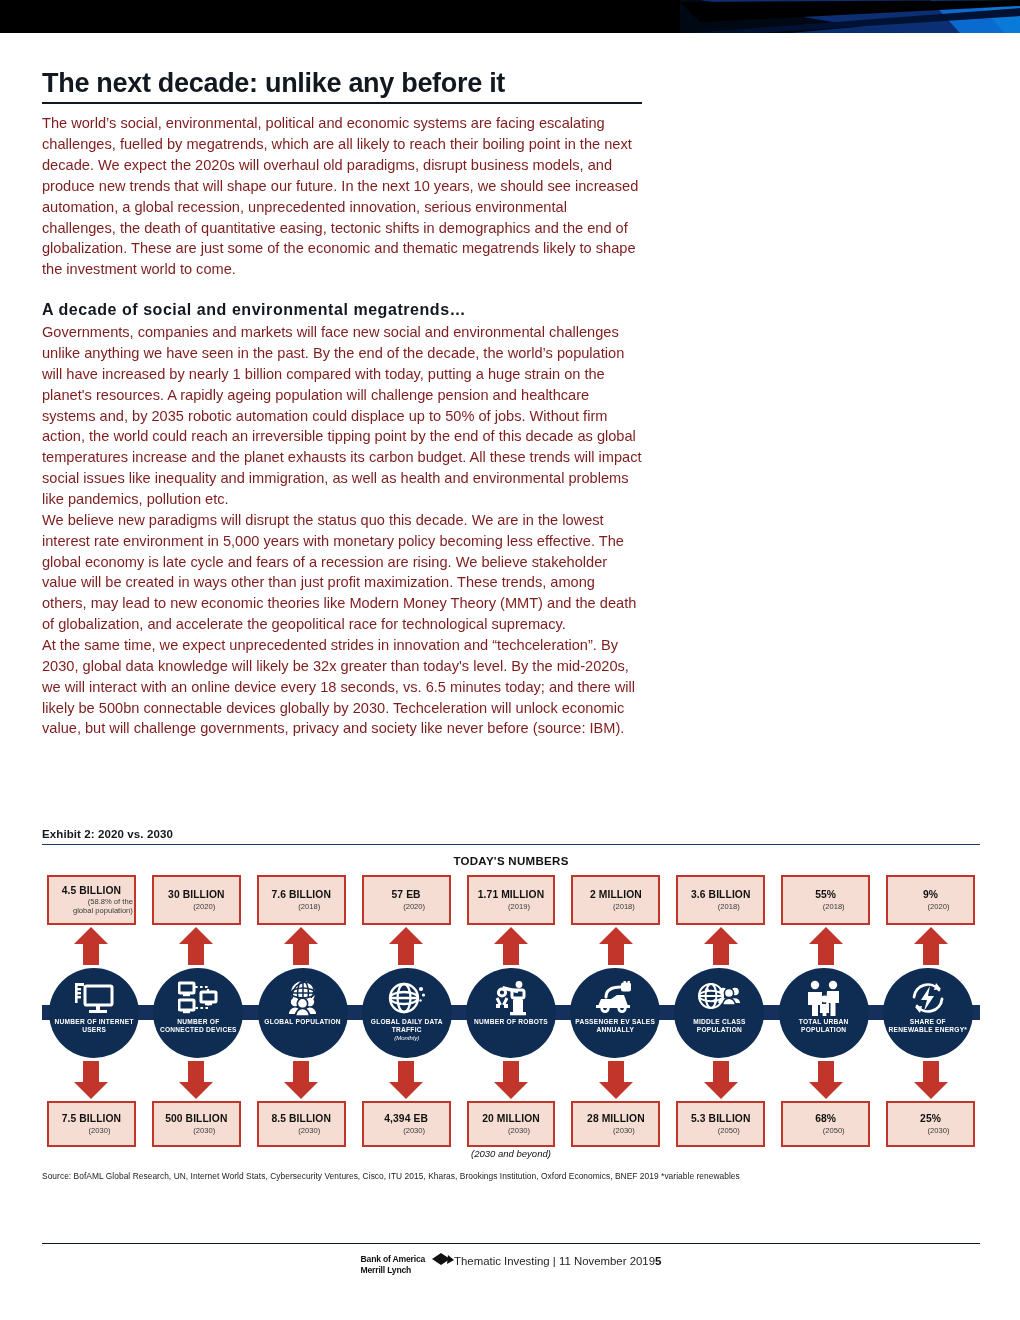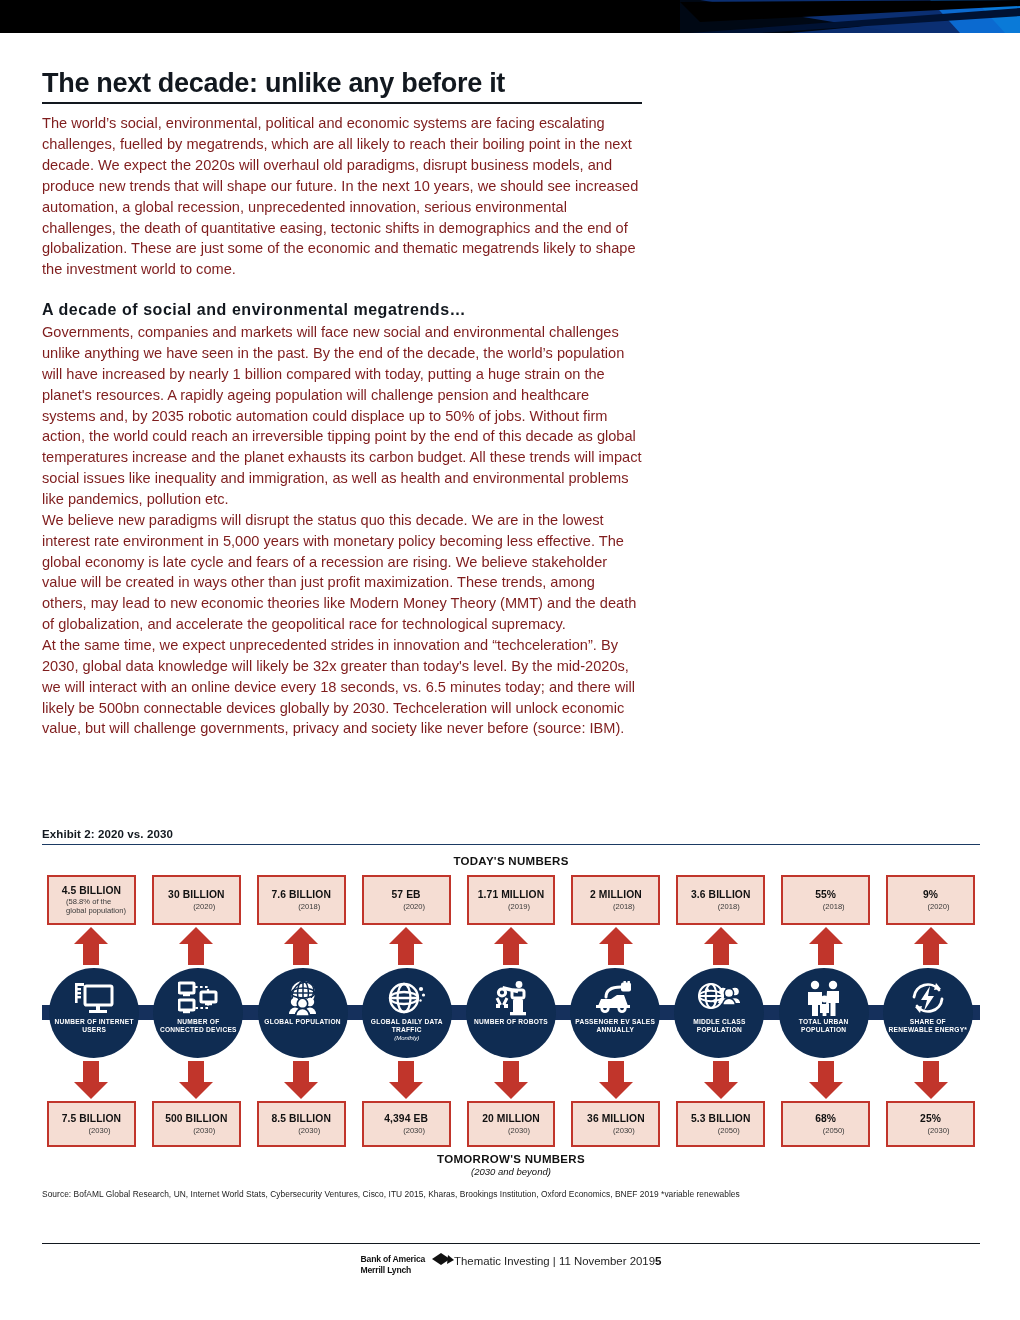--- a/index.html
+++ b/index.html
@@ -58,21 +58,21 @@
   .box {
     border: 2.2px solid #c1352b;
     background: #f5ddd3;
     height: 50px;
     display: flex; flex-direction: column;
     align-items: center; justify-content: center;
     margin: 0 5px;
     padding: 2px 1px;
   }
   .box-main { font-size: 10.3px; font-weight: bold; color: #111; letter-spacing: 0.1px; line-height: 1.12; text-align: center; }
-  .box-sub { font-size: 7.6px; color: #3a3a3a; line-height: 1.2; text-align: left; margin-top: 1px; margin-left: 16px; }
+  .box-sub { font-size: 7.6px; color: #3a3a3a; line-height: 1.2; text-align: right; margin-top: 1px; margin-left: 16px; }
 
   .boxrow-bottom .box { height: 46px; }
 
   
   .arrowrow { height: 42px; }
   .arrow-cell { display: flex; align-items: center; justify-content: center; height: 42px; }
   .arrow-up, .arrow-down { width: 34px; height: 38px; display: block; }
 
   
   .band { position: relative; height: 92px; margin-top: 0px; }
@@ -487,38 +487,37 @@
         </div>
         <div class="box">
           <div class="box-main">4,394 EB</div>
           <div class="box-sub">(2030)</div>
         </div>
         <div class="box">
           <div class="box-main">20 MILLION</div>
           <div class="box-sub">(2030)</div>
         </div>
         <div class="box">
-          <div class="box-main">36 MILLION</div>
+          <div class="box-main">28 MILLION</div>
           <div class="box-sub">(2030)</div>
         </div>
         <div class="box">
           <div class="box-main">5.3 BILLION</div>
           <div class="box-sub">(2050)</div>
         </div>
         <div class="box">
           <div class="box-main">68%</div>
           <div class="box-sub">(2050)</div>
         </div>
         <div class="box">
           <div class="box-main">25%</div>
           <div class="box-sub">(2030)</div>
         </div>
       </div>
 
-    <div class="tomorrow-label">TOMORROW'S NUMBERS</div>
     <div class="tomorrow-sub">(2030 and beyond)</div>
 
     <div class="source">Source:  BofAML Global Research,  UN,  Internet World Stats,  Cybersecurity  Ventures,  Cisco,  ITU 2015,  Kharas,  Brookings Institution,  Oxford Economics,   BNEF 2019  *variable renewables</div>
   </div>
 
   <div class="footer-rule"></div>
   <div class="footer">
     <div class="logo">
       <div>
         <div class="logo-txt">Bank of America</div>

